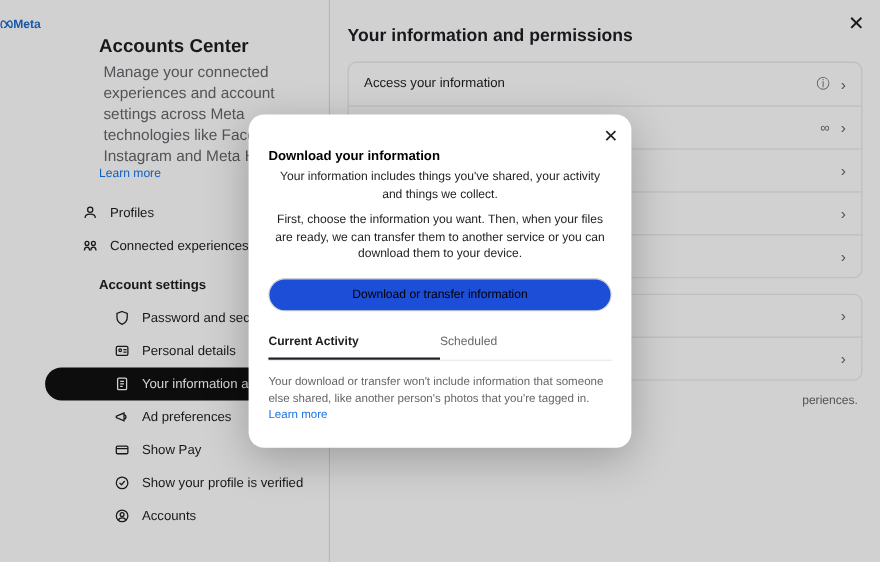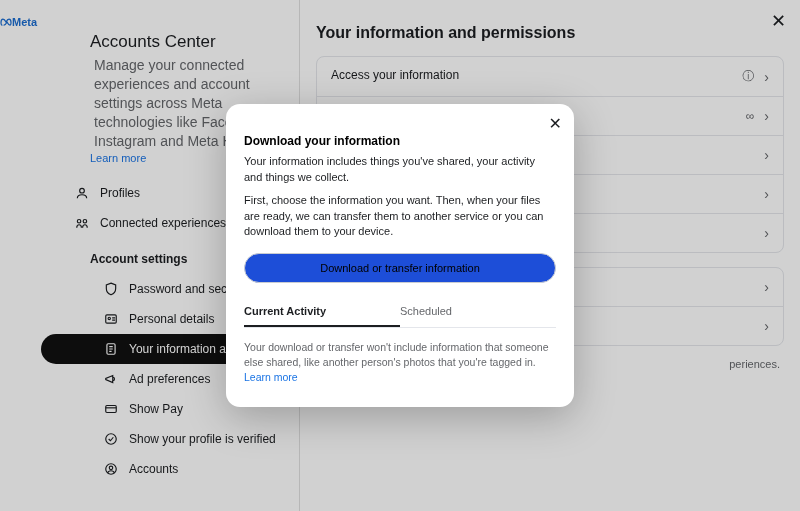--- a/index.html
+++ b/index.html
@@ -2,21 +2,21 @@
 <html><head>
 <meta charset="utf-8">
 <style>
   * { box-sizing: border-box; margin: 0; padding: 0; font-family: -apple-system, BlinkMacSystemFont, "Segoe UI", Helvetica, Arial, sans-serif; }
   body { width: 800px; height: 511px; background: #f5f5f5; position: relative; overflow: hidden; }
 
   .page { display: flex; width: 100%; height: 100%; background: #fff; }
   .sidebar { width: 300px; padding: 16px 0 16px 0; border-right: 1px solid #e0e0e0; }
   .brand-logo { font-size: 11px; color: #1c6dd0; font-weight: 600; display:flex; align-items:center; gap:0;}
   .brand-logo svg { width: 12px; height: 8px; }
-  .title { font-size: 17px; font-weight: 400; color: #1c1e21; margin-top: 4px; padding-left:90px;}
+  .title { font-size: 17px; font-weight: 700; color: #1c1e21; margin-top: 4px; padding-left:90px;}
   .desc { font-size: 14px; color: #65676b; line-height: 1.35; margin-top: 4px; padding: 0 20px 0 94px;}
   .learnmore { color: #1b74e4; font-size: 11px; padding-left:90px; margin-top:2px; cursor:pointer;}
   .nav { margin-top: 14px; }
   .nav-item { display: flex; align-items: center; gap: 12px; padding: 8px 16px 8px 100px; font-size: 12px; color: #1c1e21; cursor:pointer;}
   .nav-item.active { background: #111; color: #fff; border-radius: 24px; margin: 0 12px; padding-left: 88px;}
   .nav-item .ico { width: 16px; height: 16px; display:flex; align-items:center; justify-content:center; position:absolute; margin-left:-26px;}
   .section-label { font-size: 12px; font-weight: 600; color: #1c1e21; padding: 14px 16px 6px 90px; }
 
   .main { flex: 1; padding: 24px 16px 0 16px; }
   .main-title { font-size: 16px; font-weight: 700; color: #1c1e21; margin-bottom: 14px; }
@@ -25,21 +25,21 @@
   .row:last-child { border-bottom:none;}
   .row .right { display:flex; align-items:center; gap:10px; color:#65676b;}
   .chev { font-size:14px; color:#65676b;}
   .sub { font-size:11px; color:#65676b; margin-top:12px;}
   .gap { height:14px;}
 
   .overlay { position:absolute; inset:0; background: rgba(0,0,0,0.18); display:flex; align-items:center; justify-content:center;}
   .modal { width: 348px; background:#fff; border-radius: 14px; padding: 18px 18px 22px 18px; box-shadow: 0 10px 40px rgba(0,0,0,0.25); position:relative;}
   .modal-close { position:absolute; top:10px; right:12px; cursor:pointer; font-size:16px; color:#1c1e21; background:none; border:none;}
   .modal h2 { font-size: 12px; font-weight:700; margin-top: 12px; margin-bottom:6px;}
-  .modal p { font-size: 11px; color:#1c1e21; line-height:1.4; margin-bottom:8px;}
+  .modal p { font-size: 11px; color:#1c1e21; line-height:1.4; margin-bottom:8px;text-align:center;}
   .btn-outline { width:100%; border:1px solid #c9ccd1; background:#1d4ed8; border-radius: 20px; padding: 8px 0; font-size:11px; cursor:pointer; margin-top:6px;}
   .tabs { display:flex; margin-top:14px; border-bottom:1px solid #e4e6eb;}
   .tab { flex:1; text-align:left; font-size:11px; padding: 8px 0; color:#65676b; cursor:pointer;}
   .tab.active { color:#1c1e21; font-weight:600; border-bottom:2px solid #1c1e21;}
   .note { font-size:10.5px; color:#65676b; line-height:1.4; margin-top:12px;}
   .note a { color:#1b74e4; cursor:pointer;}
 
   .global-close { position:absolute; top:10px; right:14px; font-size:18px; color:#1c1e21; cursor:pointer; background:none; border:none;}
 </style>
 </head>

